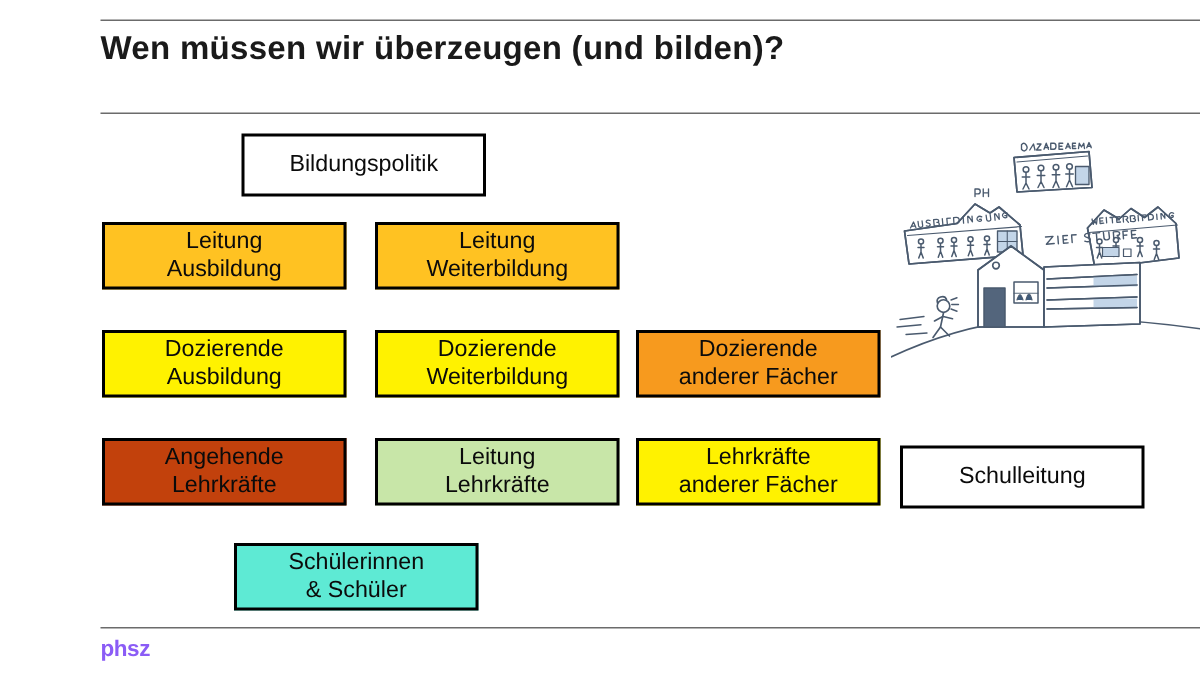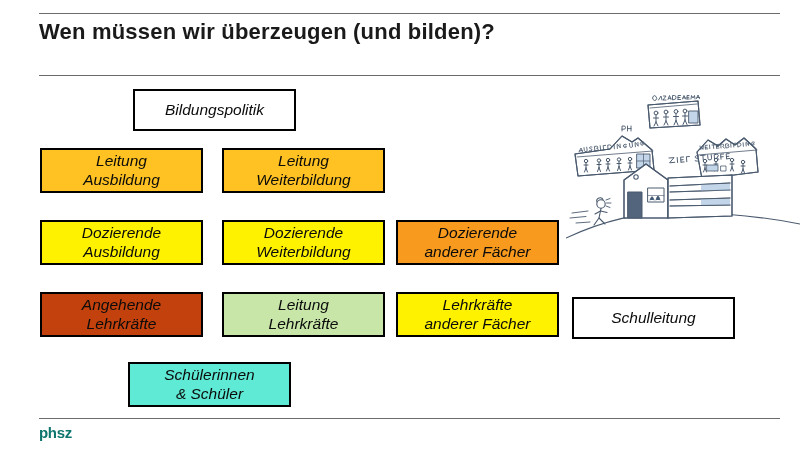--- a/index.html
+++ b/index.html
@@ -12,20 +12,21 @@
     background: #ffffff;
     font-family: "Liberation Sans", sans-serif;
     overflow: hidden;
     position: relative;
   }
   .slide {
     position: absolute;
     inset: 0;
     width: 764px;
     height: 450px;
+    margin-left: 28px;
   }
 
   
   .rule {
     position: absolute;
     left: 39px;
     width: 741px;
     height: 1px;
     background: #6b6b6b;
   }
@@ -46,39 +47,38 @@
     white-space: nowrap;
   }
 
   
   .footer-logo {
     position: absolute;
     left: 39px;
     top: 424px;
     font-size: 15px;
     font-weight: bold;
-    color: #0f766e;
+    color: #8b5cf6;
     letter-spacing: -0.3px;
   }
 
   
   .box {
     position: absolute;
     box-sizing: border-box;
     border: 2px solid #000000;
     display: flex;
     align-items: center;
     justify-content: center;
     text-align: center;
     font-size: 15.5px;
     line-height: 1.22;
     color: #0b0b0b;
     padding: 0 3px;
     white-space: pre-line;
-    font-style: italic;
   }
 
   
   .sketch {
     position: absolute;
     left: 566px;
     top: 80px;
     width: 234px;
     height: 170px;
   }

